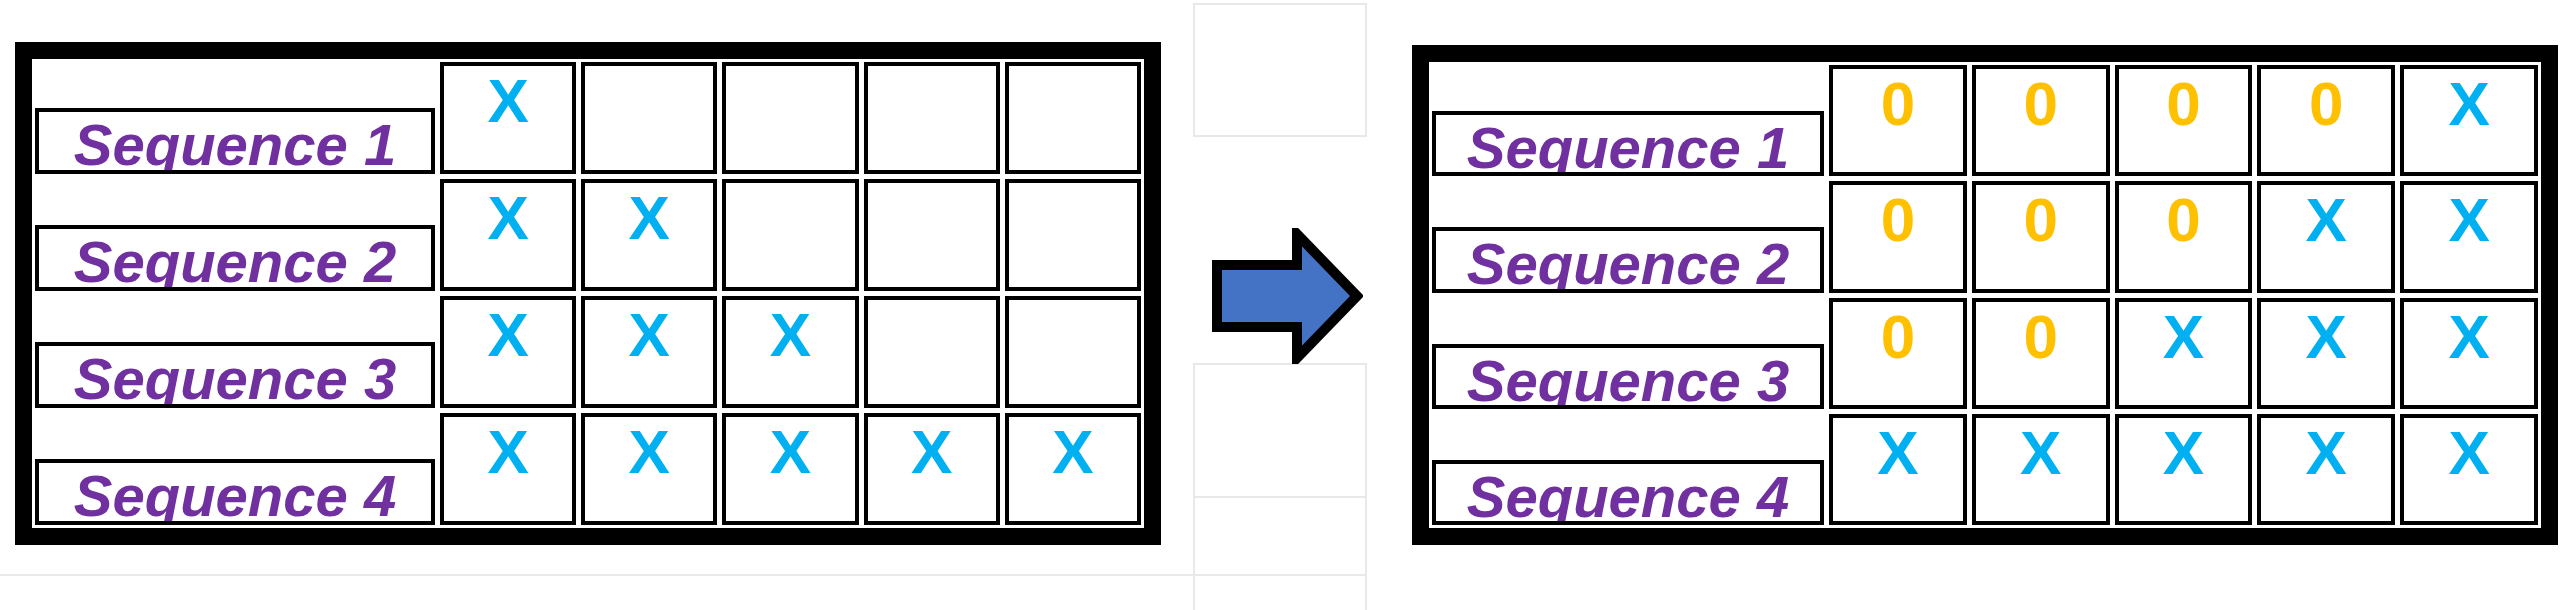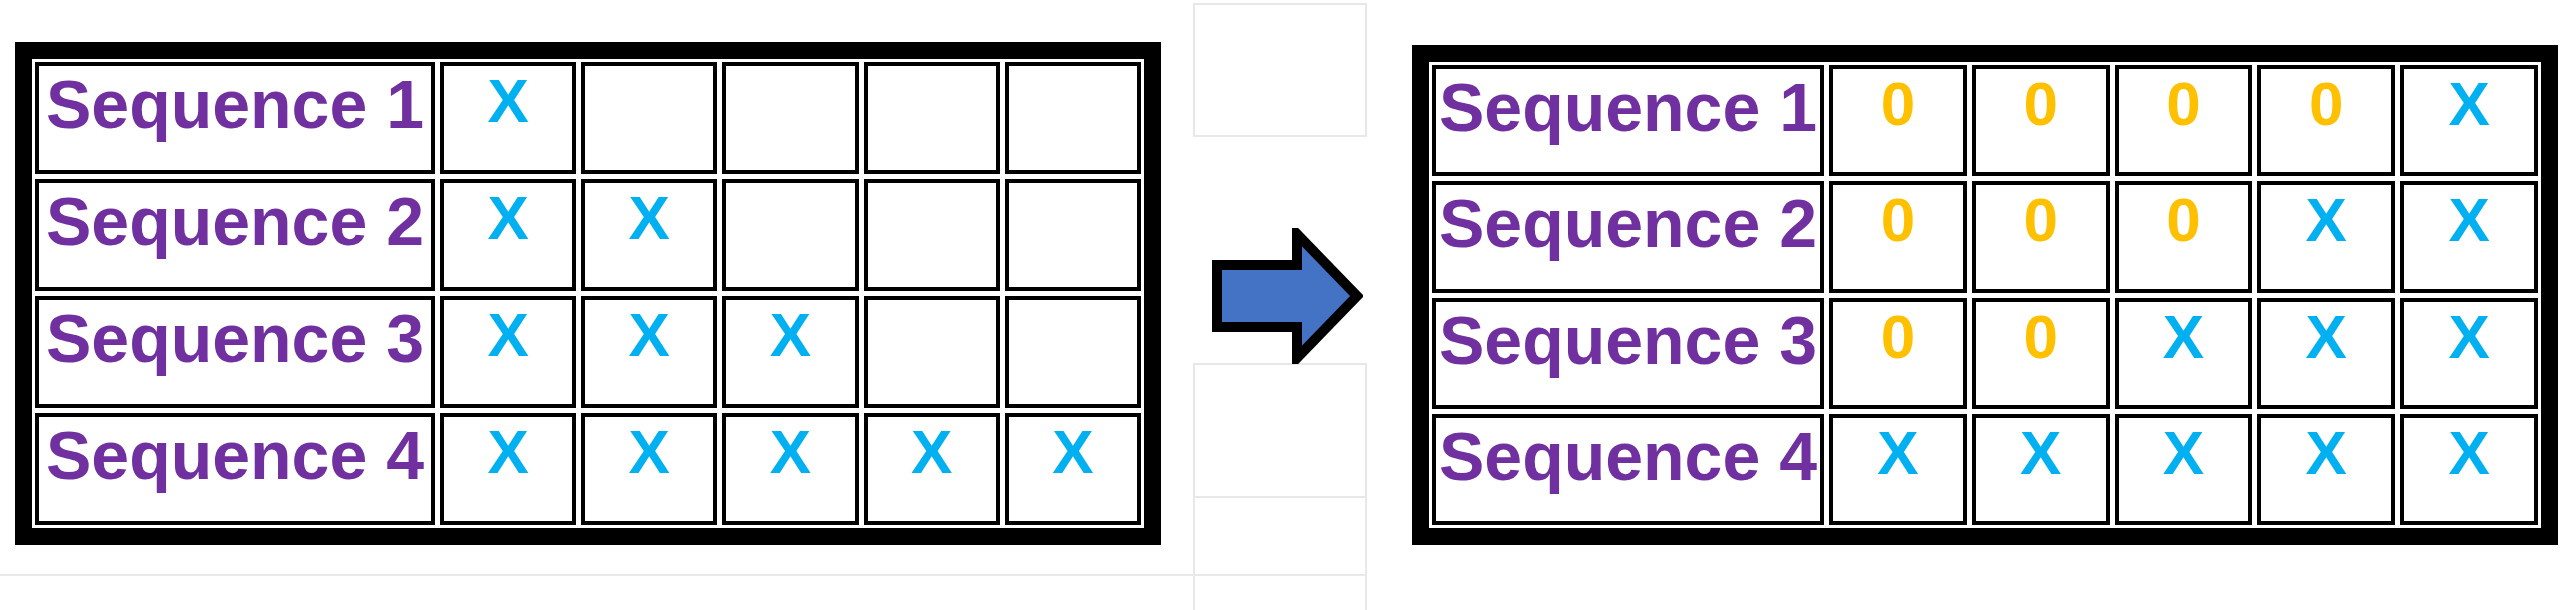--- a/index.html
+++ b/index.html
@@ -43,24 +43,26 @@
     border:4px solid var(--table-border);
     background:var(--background);
     display:flex;
     justify-content:center;
     align-items:flex-start;
     padding-top:4px;
     line-height:1;
     overflow:hidden;
   }
   .label-cell{
-    font-size:68px;
+    font-size:58px;
     font-weight:bold;
+    font-style:italic;
     color:var(--label-text);
     white-space:nowrap;
+    margin-top:46px;
   }
   .mark-cell{
     font-size:62px;
     font-weight:bold;
     font-style:normal;
   }
   .mark-cell.x-mark{color:var(--x-mark);}
   .mark-cell.zero-mark{color:var(--zero-mark);}
   
   .arrow-wrap{

